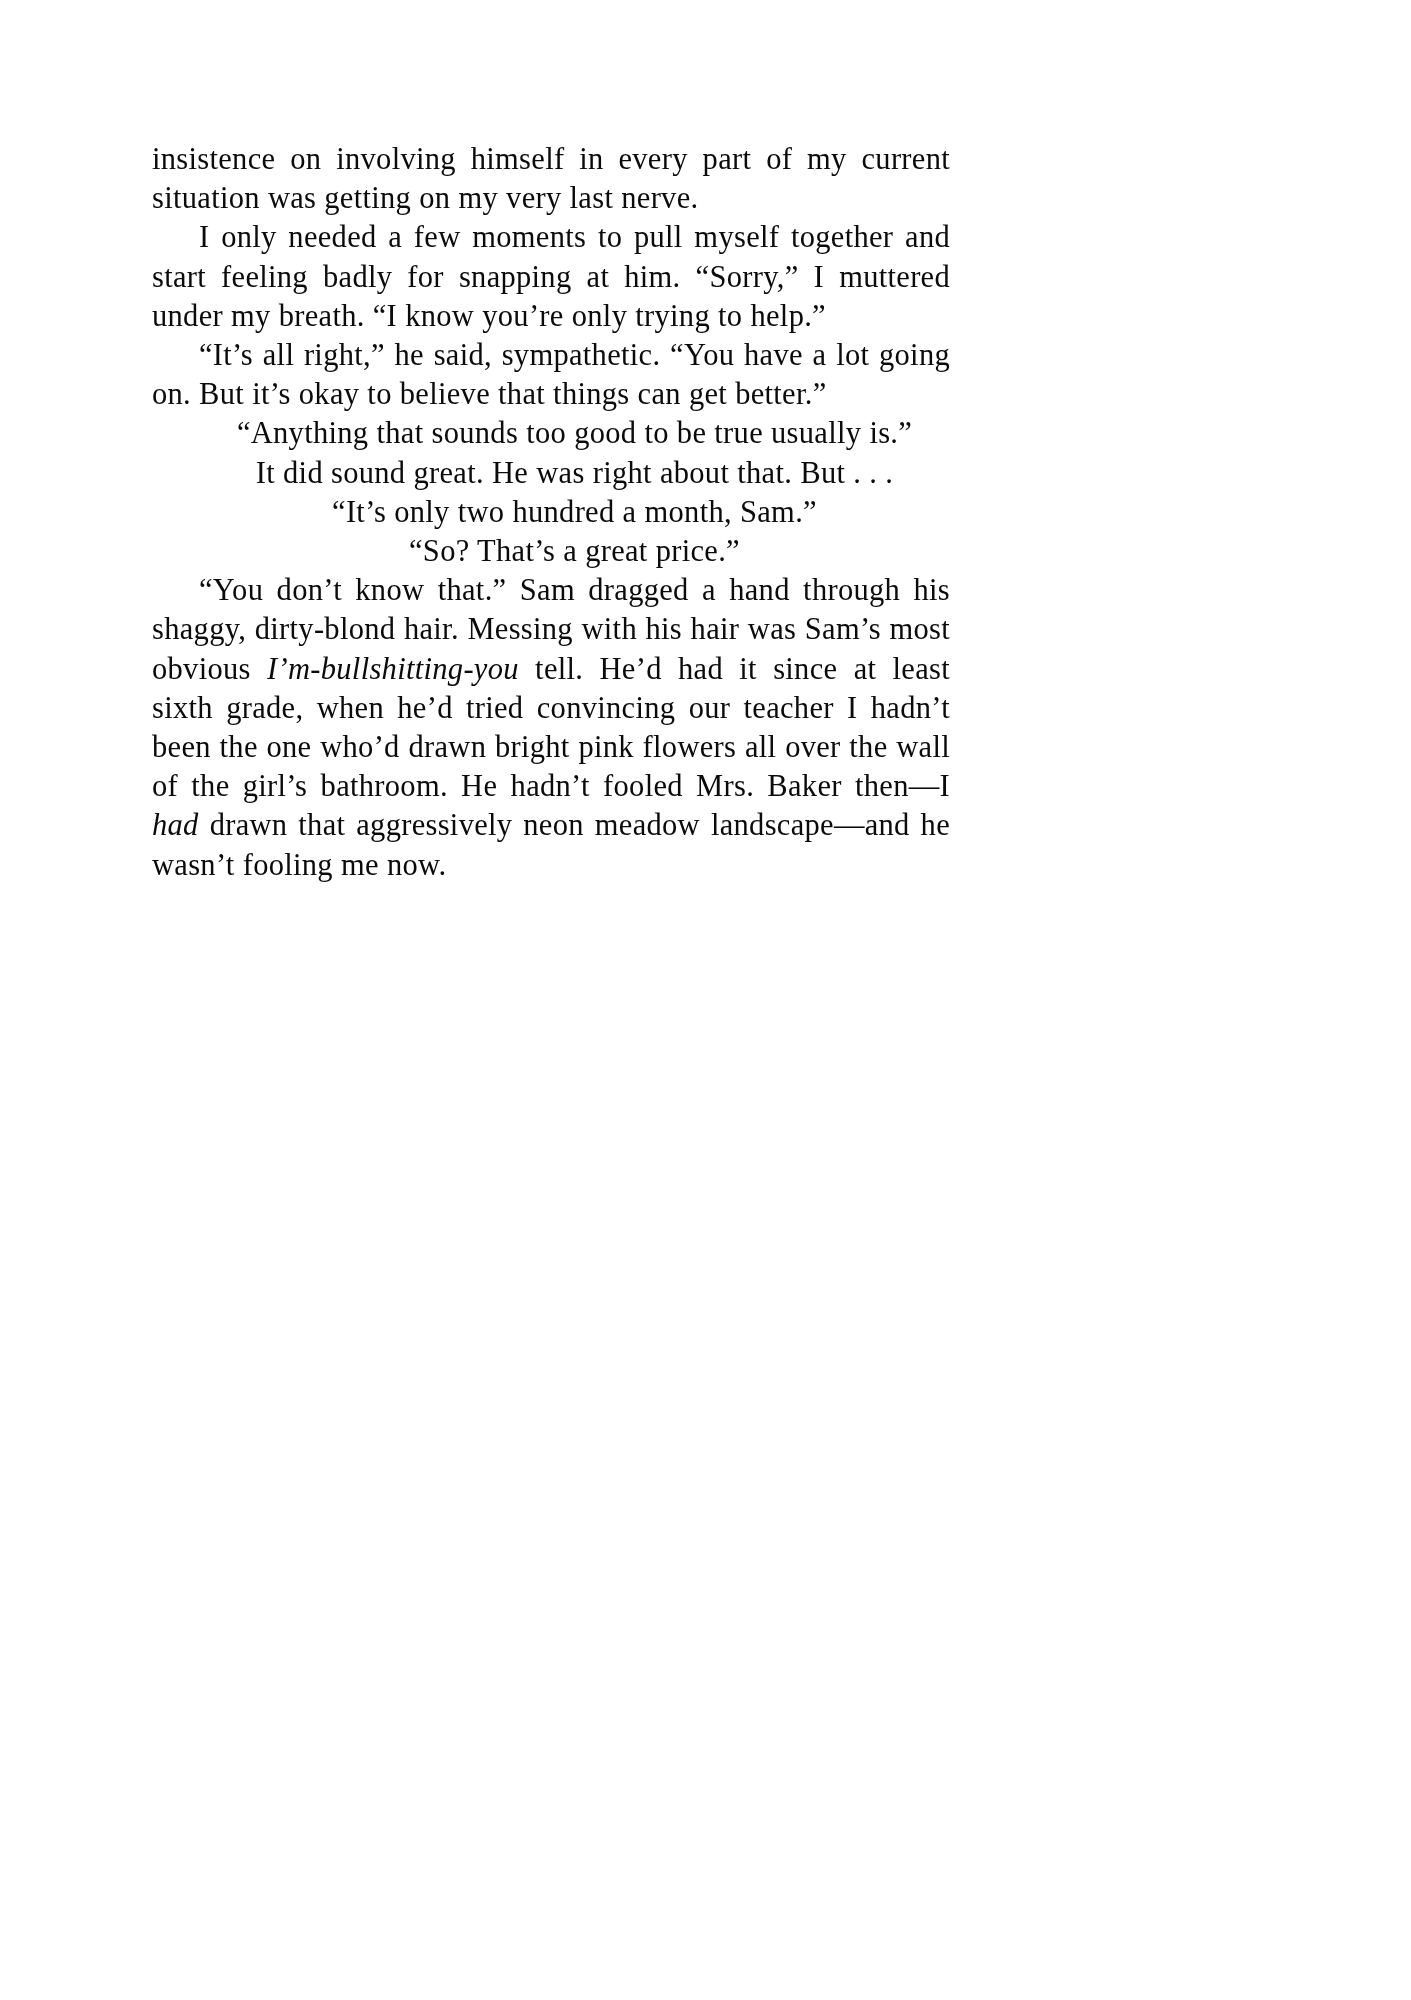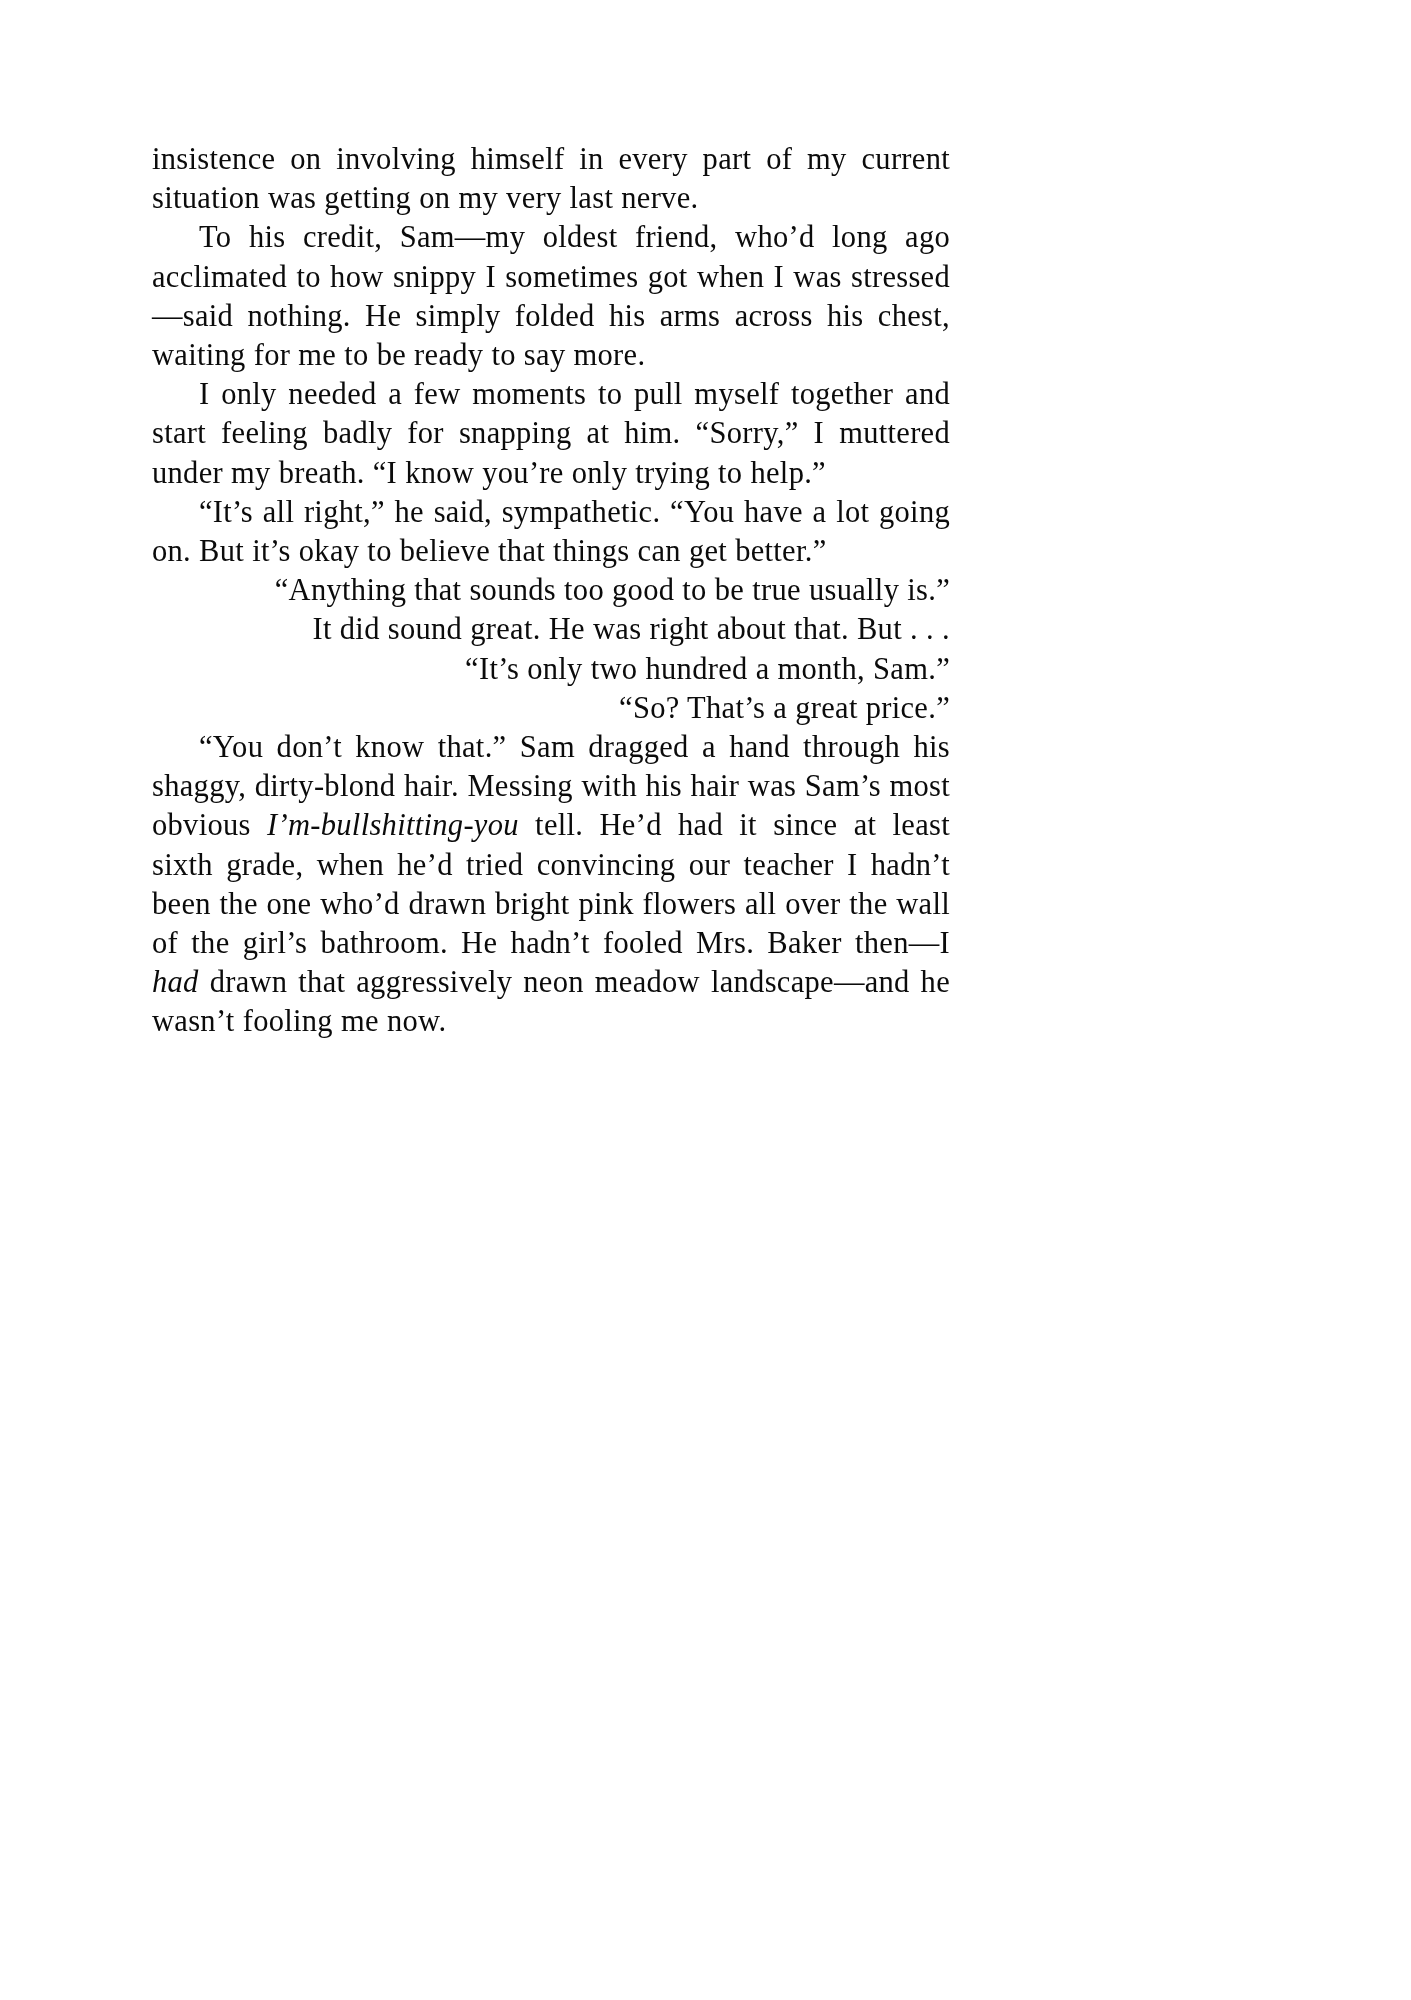--- a/index.html
+++ b/index.html
@@ -33,35 +33,34 @@
     text-justify: inter-word;
     -webkit-hyphens: none;
     hyphens: none;
     letter-spacing: 0.01em;
     word-spacing: 0.005em;
   }
   p.para.indent {
     text-indent: 47px;
   }
   p.para.short {
-    text-align: right;
+    text-align: center;
   }
   em.ital {
     font-style: italic;
     margin-top: 36px;
   }
 </style>
 </head>
 <body>
 
 <div class="page">
   <div class="text-block">
 
     <p class="para" id="p1">insistence on involving himself in every part of my current situation was getting on my very last nerve.</p>
-    <p class="para indent" id="p2">To his credit, Sam—my oldest friend, who’d long ago acclimated to how snippy I sometimes got when I was stressed—said nothing. He simply folded his arms across his chest, waiting for me to be ready to say more.</p>
     <p class="para indent" id="p3">I only needed a few moments to pull myself together and start feeling badly for snapping at him. “Sorry,” I muttered under my breath. “I know you’re only trying to help.”</p>
     <p class="para indent" id="p4">“It’s all right,” he said, sympathetic. “You have a lot going on. But it’s okay to believe that things can get better.”</p>
     <p class="para indent short" id="p6">“Anything that sounds too good to be true usually is.”</p>
     <p class="para indent short" id="p8">It did sound great. He was right about that. But . . .</p>
     <p class="para indent short" id="p9">“It’s only two hundred a month, Sam.”</p>
     <p class="para indent short" id="p10">“So? That’s a great price.”</p>
     <p class="para indent" id="p12">“You don’t know that.” Sam dragged a hand through his shaggy, dirty-blond hair. Messing with his hair was Sam’s most obvious <em class="ital">I’m-bullshitting-you</em> tell. He’d had it since at least sixth grade, when he’d tried convincing our teacher I hadn’t been the one who’d drawn bright pink flowers all over the wall of the girl’s bathroom. He hadn’t fooled Mrs. Baker then—I <em class="ital">had</em> drawn that aggressively neon meadow landscape—and he wasn’t fooling me now.</p>
 
   </div>
 </div>

